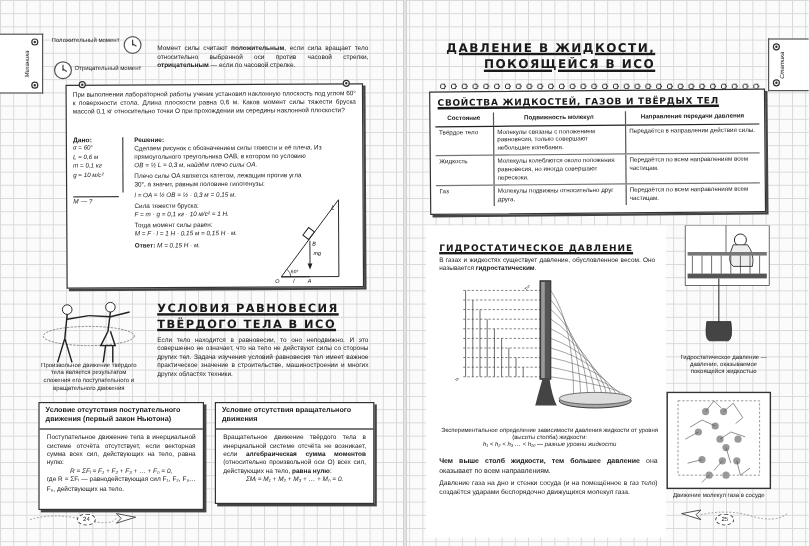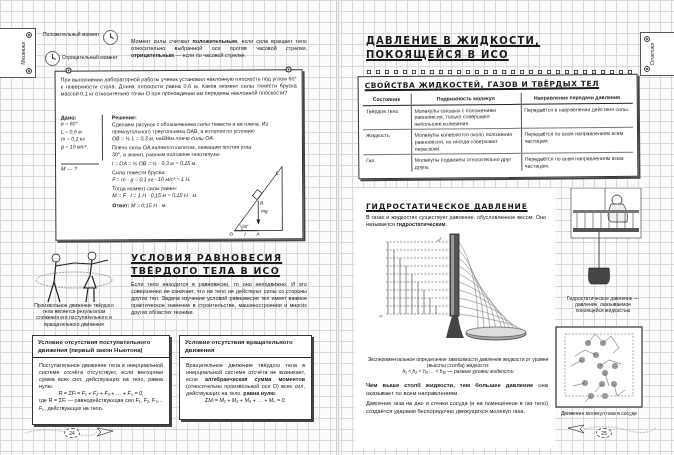--- a/index.html
+++ b/index.html
@@ -148,21 +148,21 @@
     <div class="formula">ΣMᵢ = M₁ + M₂ + M₃ + … + Mₙ = 0.</div>
   </div>
 </div>
 
 <svg class="abs" style="left:25px; top:425px;" width="90" height="14" viewBox="0 0 90 14">
   <path d="M0,8 Q20,2 45,8 T72,6" fill="none" stroke="#777" stroke-width="0.6" stroke-dasharray="1.5,1.5"></path>
   <polygon points="72,3 88,6 72,11 76,7" fill="#fff" stroke="#333" stroke-width="0.7"></polygon>
 </svg>
 <div class="page-num" style="left:64px; top:428px;">24</div>
 
-<h1 class="abs title-big" style="left:366px; top:34px; width:180px; font-size:10px; line-height:14px;">Давление в жидкости, покоящейся в ИСО</h1>
+<h1 class="abs title-big" style="left:366px; top:34px; width:180px; font-size:10px; line-height:14px;text-align:right;">Давление в жидкости, покоящейся в ИСО</h1>
 
 <div class="tab tab-r" style="left:640px; top:32px; width:34px; height:44px; border-right:none;">
   <span class="bolt" style="left:3px; top:3px;"></span>
   <span class="tab-label" style="margin-right:12px; transform:rotate(180deg);">Статика</span>
   <span class="bolt" style="left:3px; bottom:3px;"></span>
 </div>
 
 <div class="spiral" style="left:366px; top:69px; width:270px;"></div>
 <div class="box" style="left:358px; top:75px; width:280px; height:103px; transform:rotate(-0.5deg);">
   <div class="title-big" style="font-size:7.5px; margin:4px 6px 4px; letter-spacing:0.6px;">Свойства жидкостей, газов и твёрдых тел</div>

